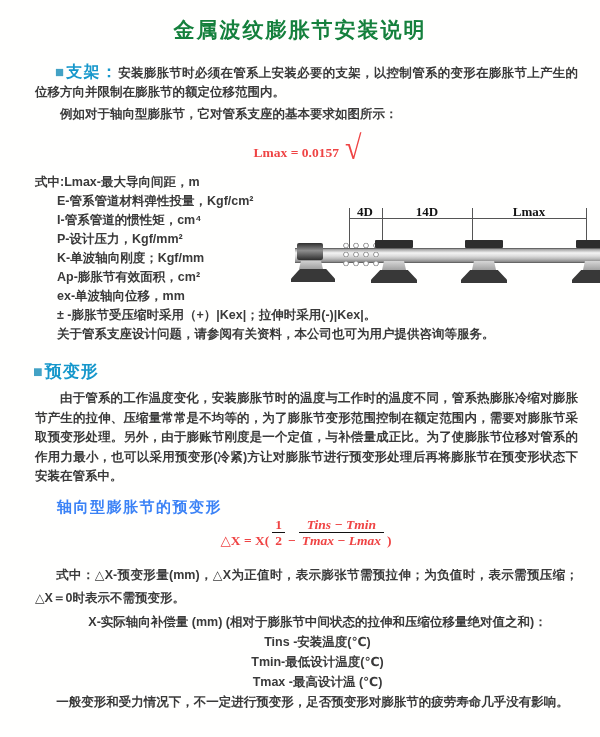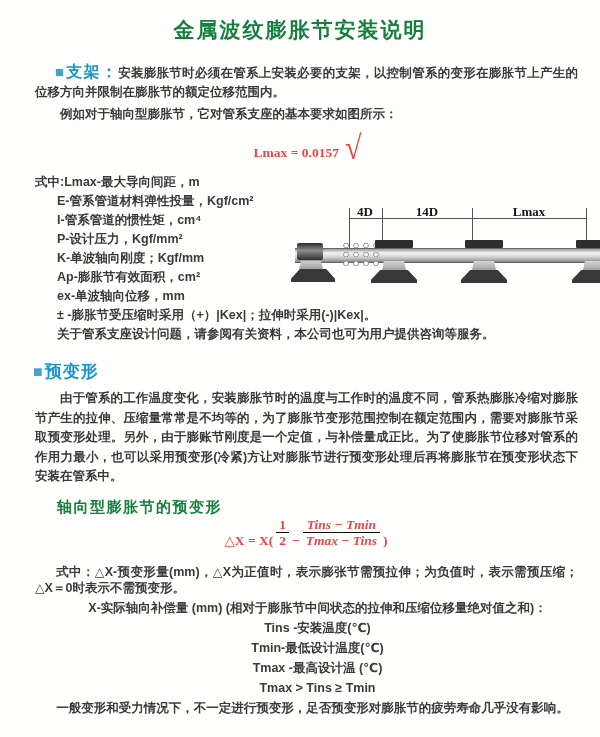--- a/index.html
+++ b/index.html
@@ -58,22 +58,22 @@
     clip-path:polygon(20% 0,80% 0,100% 75%,100% 100%,0 100%,0 75%);}
   .anchor-block{position:absolute;left:2px;top:37px;width:26px;height:17px;
     background:linear-gradient(#2e2e2e,#8d8d8d 45%,#2e2e2e);border-radius:2px;}
   .anchor-saddle{position:absolute;left:4px;top:55px;width:24px;height:8px;
     background:linear-gradient(#cfcfcf,#a0a0a0);clip-path:polygon(8% 0,92% 0,100% 100%,0 100%);}
   .anchor-base{position:absolute;left:-4px;top:63px;width:44px;height:13px;background:#383838;
     clip-path:polygon(20% 0,80% 0,100% 75%,100% 100%,0 100%,0 75%);}
 
   .sec-heading{margin:16px 8px 0 33px;font-size:17px;font-weight:bold;color:#1697cb;letter-spacing:1px;}
   .predeform-body{margin:6px 22px 0 35px;text-indent:2em;line-height:19.5px;}
-  .sub-heading{margin:11px 0 0 57px;font-size:15px;font-weight:bold;color:#15803d;letter-spacing:1.5px;}
-  .axial-note1{margin:15px 22px 0 35px;text-indent:1.7em;line-height:16px;}
+  .sub-heading{margin:11px 0 0 57px;font-size:15px;font-weight:bold;color:#3b82f6;letter-spacing:1.5px;}
+  .axial-note1{margin:15px 22px 0 35px;text-indent:1.7em;line-height:23px;}
   .axial-lines{margin:2px 22px 0 57px;line-height:20px;text-align:center;}
   .axial-note2{margin:1px 22px 0 35px;text-indent:1.7em;}
 </style>
 </head>
 <body>
 
 <div class="page">
 
   <div class="title">金属波纹膨胀节安装说明</div>
 
@@ -137,30 +137,29 @@
 
   <div class="formula f2">
     <span>△X = X(</span>
     <span class="frac">
       <span class="num">1</span>
       <span class="den">2</span>
     </span>
     <span>−</span>
     <span class="frac var">
       <span class="num">Tins − Tmin</span>
-      <span class="den">Tmax − Tins</span>
+      <span class="den">Tmax − Lmax</span>
     </span>
     <span>)</span>
   </div>
 
   <p class="body-text axial-note1">式中：△X-预变形量(mm)，△X为正值时，表示膨张节需预拉伸；为负值时，表示需预压缩；△X＝0时表示不需预变形。</p>
 
   <div class="body-text axial-lines">
     <div>X-实际轴向补偿量 (mm) (相对于膨胀节中间状态的拉伸和压缩位移量绝对值之和)：</div>
     <div>Tins -安装温度(℃)</div>
     <div>Tmin-最低设计温度(℃)</div>
     <div>Tmax -最高设计温 (℃)</div>
-    <div>Tmax &gt; Tins ≥ Tmin</div>
   </div>
 
   <p class="body-text axial-note2">一般变形和受力情况下，不一定进行预变形，足否预变形对膨胀节的疲劳寿命几乎没有影响。</p>
 
 </div>
 
 </body></html>

